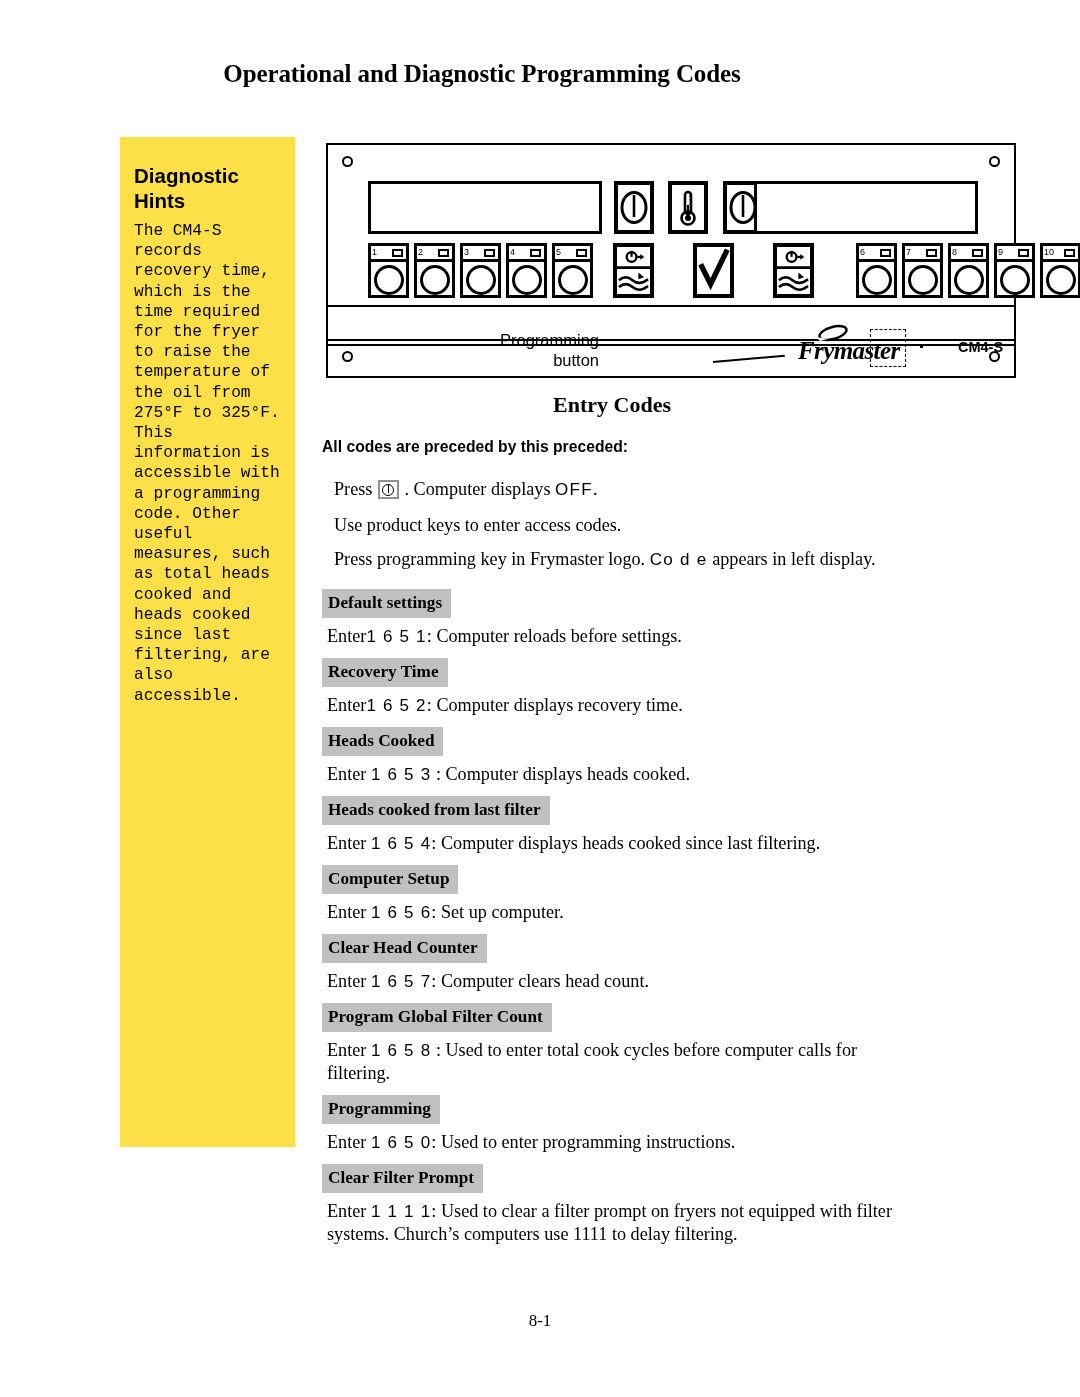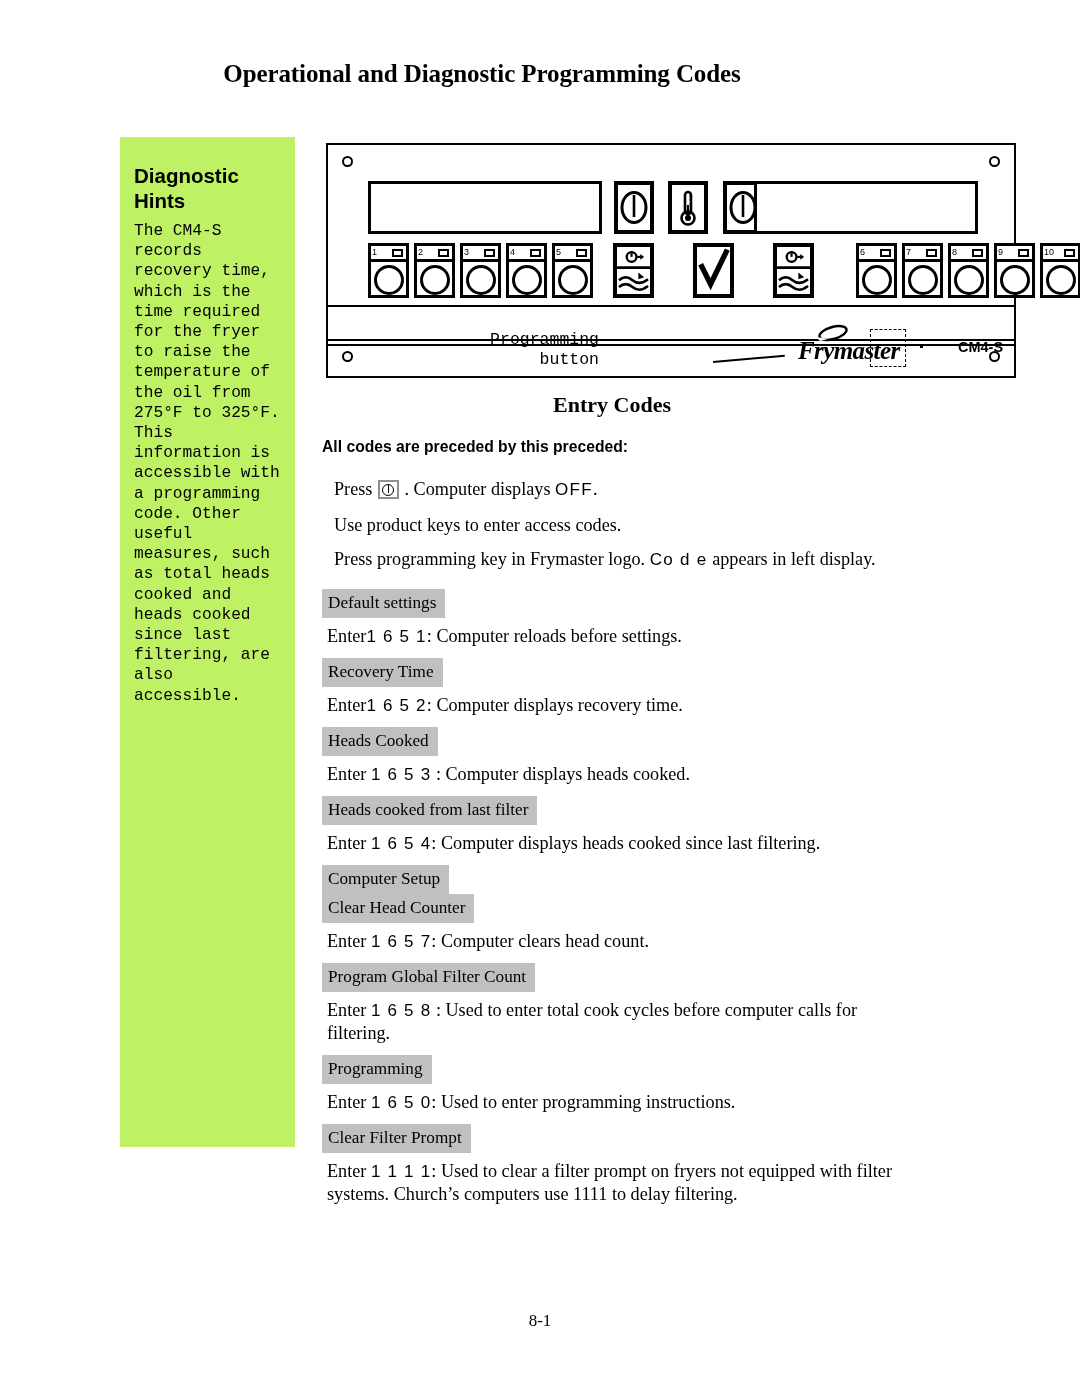--- a/index.html
+++ b/index.html
@@ -29,21 +29,21 @@
     letter-spacing: -0.1px;
   }
 
   
   .sidebar {
     position: absolute;
     left: 120px;
     top: 137px;
     width: 175px;
     height: 1010px;
-    background: #bef264;
+    background: #fde047;
   }
   .sidebar-title {
     position: absolute;
     left: 14px;
     top: 26px;
     width: 150px;
     font-family: "Liberation Sans", sans-serif;
     font-weight: bold;
     font-size: 20.5px;
     line-height: 25px;
@@ -201,21 +201,21 @@
     width: 100%;
     height: 2px;
     background: #000;
   }
   .brandline-label {
     position: absolute;
     right: 415px;
     top: 185px;
     width: 130px;
     text-align: right;
-    font-family: Liberation Mono, monospace;
+    font-family: Liberation Sans, sans-serif;
     font-size: 16.5px;
     line-height: 20px;
   }
   .leader {
     position: absolute;
     left: 385px;
     top: 216px;
     width: 72px;
     height: 2px;
     background: #000;
@@ -338,21 +338,21 @@
     letter-spacing: 1.3px;
   }
 
   
   .entries { margin-top: 17px; }
   .entry { margin-bottom: 0; }
   .entry-label {
     display: inline-block;
     background: #c0c0c0;
     font-family: "Liberation Serif", serif;
-    font-weight: normal;
+    font-weight: bold;
     font-size: 17.2px;
     line-height: 20px;
     padding: 4px 9px 5px 6px;
   }
   .entry-desc {
     font-family: "Liberation Serif", serif;
     font-size: 18.2px;
     line-height: 23px;
     margin: 7px 0 10px 5px;
   }
@@ -581,20 +581,21 @@
       <div class="entry-desc"><span>Enter </span><span class="code">1 6 5 3</span><span> : Computer displays heads cooked.</span></div>
     </div>
 
     <div class="entry">
       <span class="entry-label">Heads cooked from last filter</span>
       <div class="entry-desc"><span>Enter </span><span class="code">1 6 5 4</span><span>: Computer displays heads cooked since last filtering.</span></div>
     </div>
 
     <div class="entry">
       <span class="entry-label">Computer Setup</span>
+      <div class="entry-desc"><span>Enter </span><span class="code">1 6 5 6</span><span>: Set up computer.</span></div>
     </div>
 
     <div class="entry">
       <span class="entry-label">Clear Head Counter</span>
       <div class="entry-desc"><span>Enter </span><span class="code">1 6 5 7</span><span>: Computer clears head count.</span></div>
     </div>
 
     <div class="entry">
       <span class="entry-label">Program Global Filter Count</span>
       <div class="entry-desc"><span>Enter </span><span class="code">1 6 5 8</span><span> : Used to enter total cook cycles before computer calls for filtering.</span></div>

